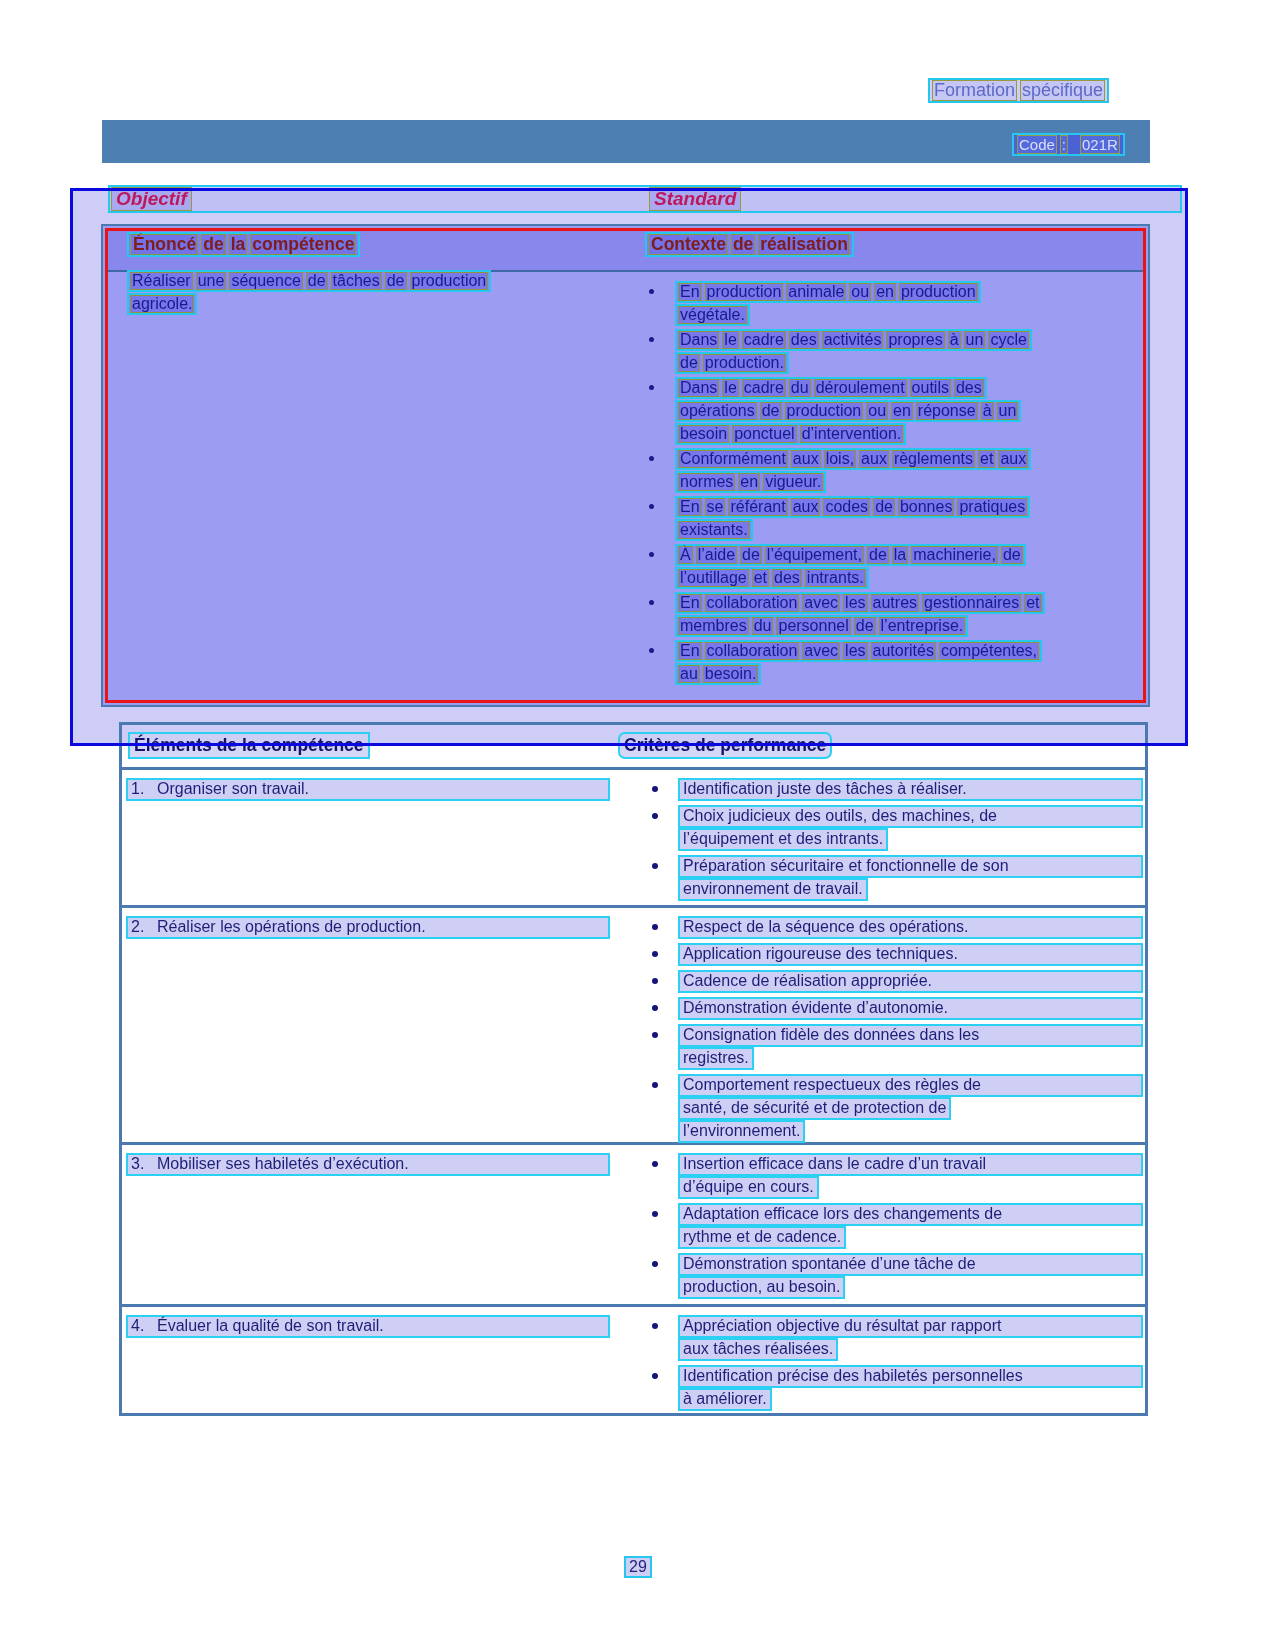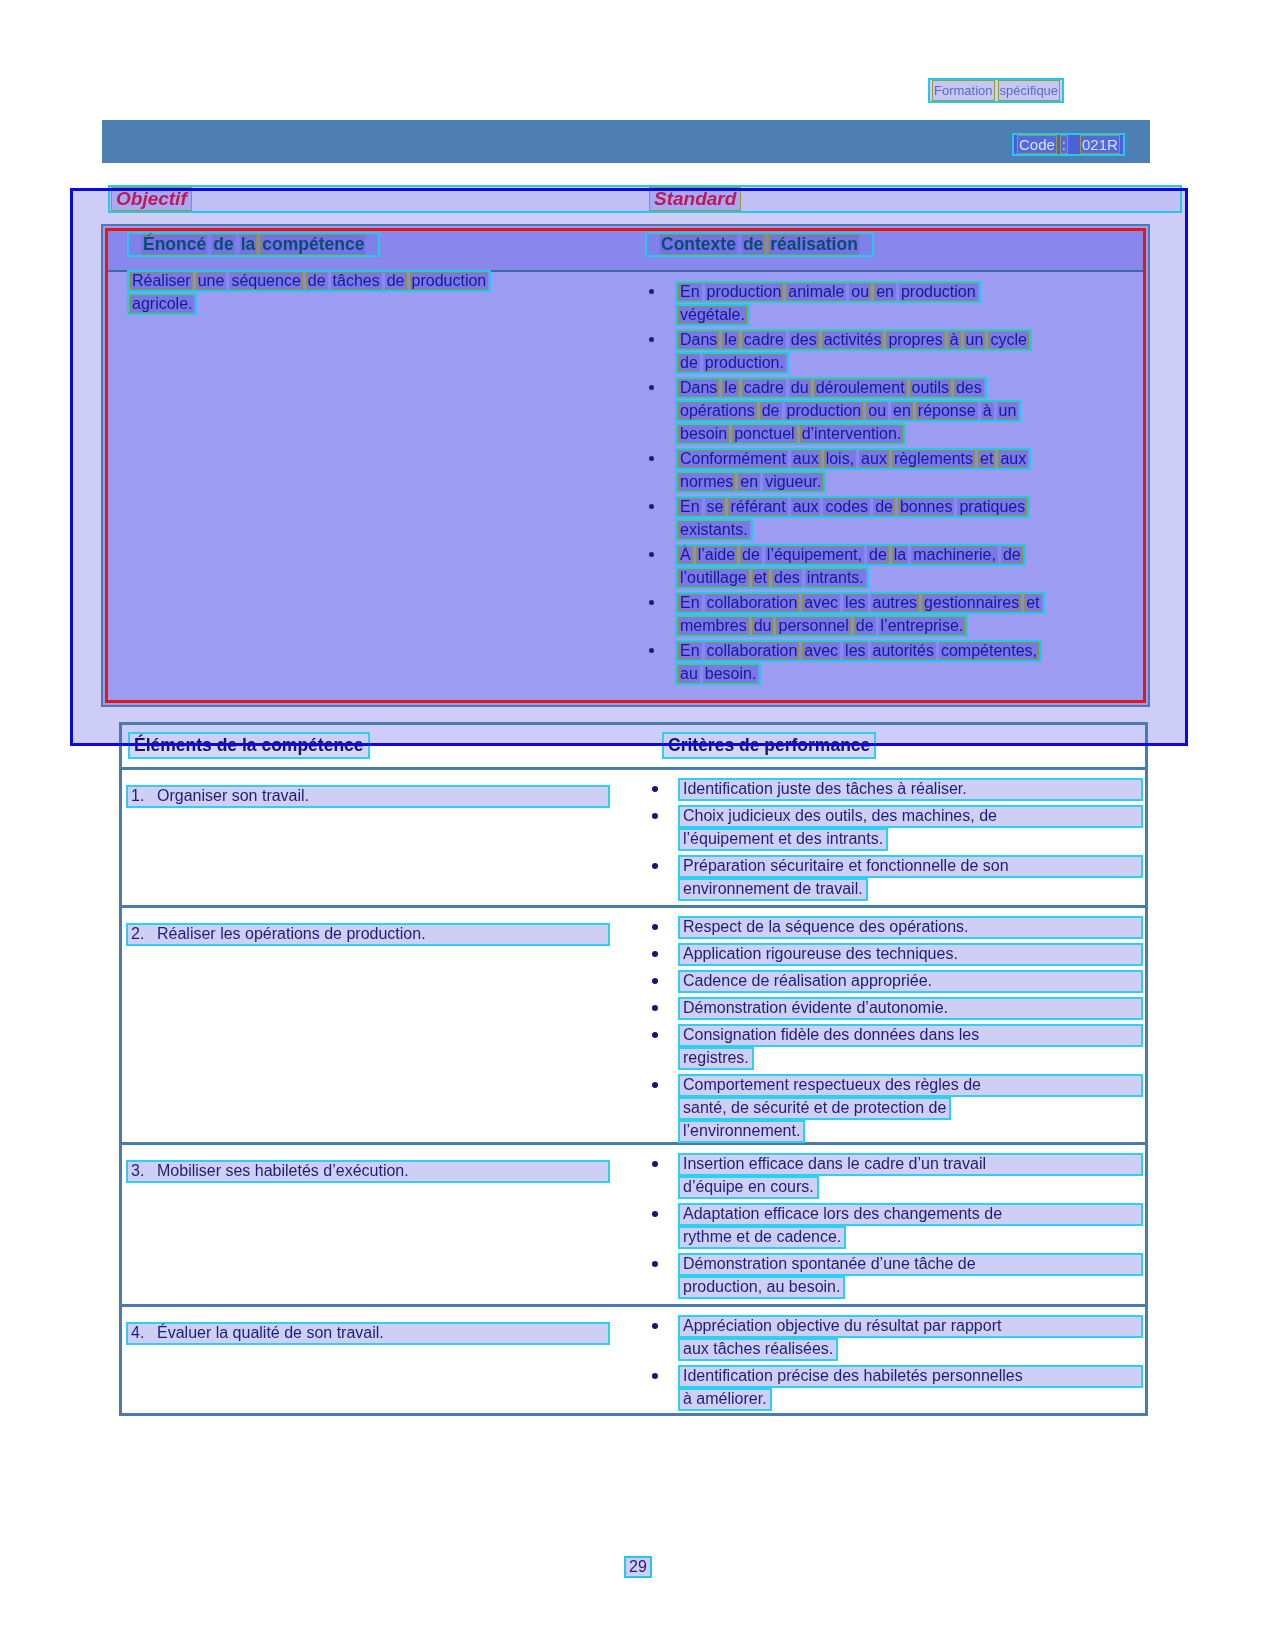--- a/index.html
+++ b/index.html
@@ -12,21 +12,21 @@
   
   .band{box-sizing:border-box;border:2px solid #25c7ee;display:table;white-space:nowrap;}
   .band-light{background:#cfcff6;}          
   .band-mid{background:rgba(122,122,234,.55);}  
   .w{display:inline-block;outline:1px solid rgba(148,148,40,.9);
      background:rgba(100,100,229,.45);padding:0 1px;margin-right:5px;}
   .w:last-child{margin-right:0;}
 
   
   #doc-title{left:928px;top:78px;height:25px;line-height:19px;padding:1px 3px;
-             font-size:13px;color:#5b6ac6;}
+             font-size:18px;color:#5b6ac6;}
   #doc-title .w{background:rgba(196,196,244,.9);}
   #header-bar{left:102px;top:120px;width:1048px;height:43px;background:#4e7fb2;}
   #code-badge{left:1012px;top:133px;height:23px;line-height:17px;padding:1px 4px;
               background:#4b62d5;font-size:15px;color:#d6e0f8;}
   #code-badge .w{background:rgba(90,110,225,.6);outline-color:rgba(160,160,60,.9);}
   #code-label-wrap{display:inline-block;margin-right:14px;}
 
   
   #overlay-fill{left:70px;top:188px;width:1118px;height:558px;background:#cdcdf8;z-index:2;}
   #overlay-border{left:70px;top:188px;width:1118px;height:558px;border:3px solid #0a0ae0;
@@ -40,47 +40,47 @@
          background:rgba(160,160,238,.7);padding:1px 4px;}
   #objectif-heading{left:2px;}
   #standard-heading{left:540px;}
 
   
   #table1{left:101px;top:224px;width:1049px;height:483px;z-index:3;box-sizing:border-box;
           background:#9c9cf3;border:2px solid #4b7ab0;}
   #table1-red{position:absolute;inset:2px;border:3px solid #e91414;pointer-events:none;z-index:5;}
   #t1-header-strip{position:absolute;left:3px;top:3px;right:3px;height:41px;
                    background:#8787ec;border-bottom:2px solid #3f68a6;}
-  .t1-head-band{position:absolute;top:6px;height:23px;line-height:19px;padding:1px 13px;
-                font-size:17.5px;font-weight:bold;color:#0c4a6e;}
+  .t1-head-band{position:absolute;top:6px;height:23px;line-height:19px;padding:1px 3px;
+                font-size:17.5px;font-weight:bold;color:#7f1d1d;}
   #t1-head-left{left:24px;}
   #t1-head-right{left:542px;}
   #t1-enonce{position:absolute;left:24px;top:44px;width:490px;}
   #t1-contexte{position:absolute;left:542px;top:55px;width:500px;}
   .l1{height:22px;line-height:16px;padding:1px 2px;font-size:16px;color:#1a1a90;margin-bottom:1px;}
   .bullet1{display:flex;margin-bottom:2px;}
   .dotcol1{width:30px;flex:none;}
   .bdot1{width:5px;height:5px;border-radius:50%;background:#1a1a8c;margin:8px 0 0 4px;}
 
   
   #table2{left:119px;top:722px;width:1029px;height:694px;z-index:3;box-sizing:border-box;
           border:3px solid #4b7ab0;background:transparent;display:flex;flex-direction:column;}
   .t2row{position:relative;border-bottom:3px solid #4b7ab0;}
   #t2-header{height:42px;}
   #t2-r1{height:135px;} #t2-r2{height:234px;} #t2-r3{height:159px;} #t2-r4{flex:1;border-bottom:none;}
   .t2-head-band{position:absolute;top:7px;height:27px;line-height:21px;padding:1px 4px;
                 font-size:17.5px;font-weight:bold;color:#13136e;border:2px solid #2cd0f2;
                 background:rgba(207,207,245,.85);box-sizing:border-box;display:table;white-space:nowrap;}
   #t2-head-left{left:6px;}
-  #t2-head-right{left:540px;}
+  #t2-head-right{left:496px;border-radius:7px;}
   .ann2{box-sizing:border-box;border:2px solid #2cd0f2;background:#cfcff5;height:23px;
         line-height:18px;padding:0 3px;font-size:16px;color:#1e1e78;display:table;white-space:nowrap;}
   .ann2.full{display:block;width:100%;}
   .item2{position:absolute;left:4px;top:8px;width:484px;}
-  .item2 .ann2{display:block;width:100%;margin-top:7px;}
+  .item2 .ann2{display:block;width:100%;}
   .inum{display:inline-block;width:26px;}
   .crits{position:absolute;left:528px;top:8px;width:493px;}
   .bullet2{display:flex;margin-bottom:4px;}
   .dotcol2{width:28px;flex:none;}
   .bdot2{width:6px;height:6px;border-radius:50%;background:#14147a;margin:8px 0 0 2px;}
   .lines2{flex:1;min-width:0;}
 
   
   #page-number{left:624px;top:1556px;height:22px;line-height:16px;padding:1px 3px;
                font-size:16px;color:#23237a;}

